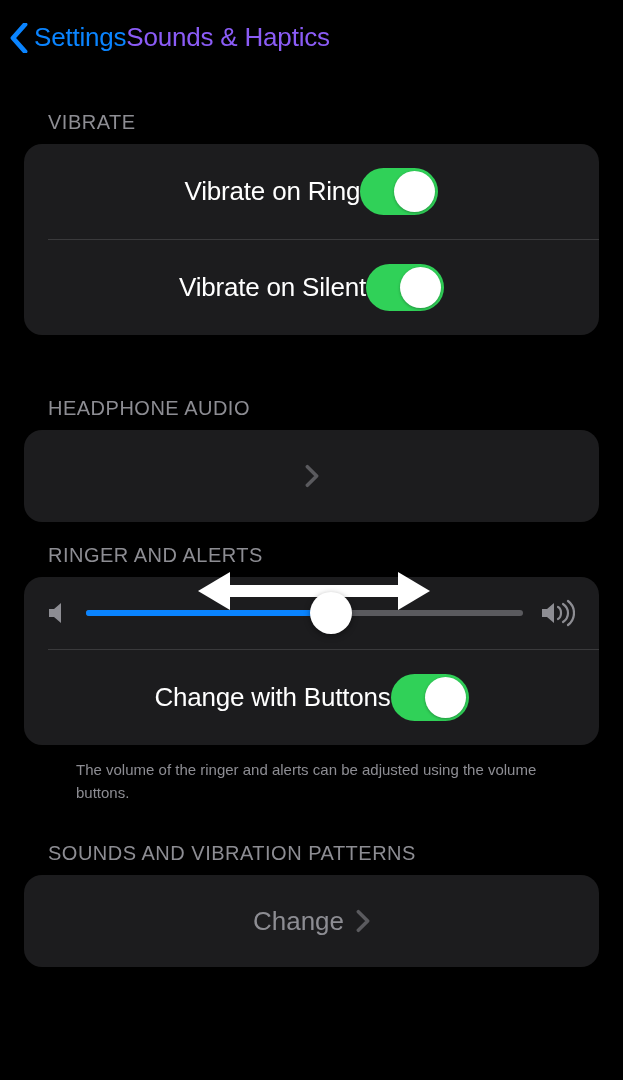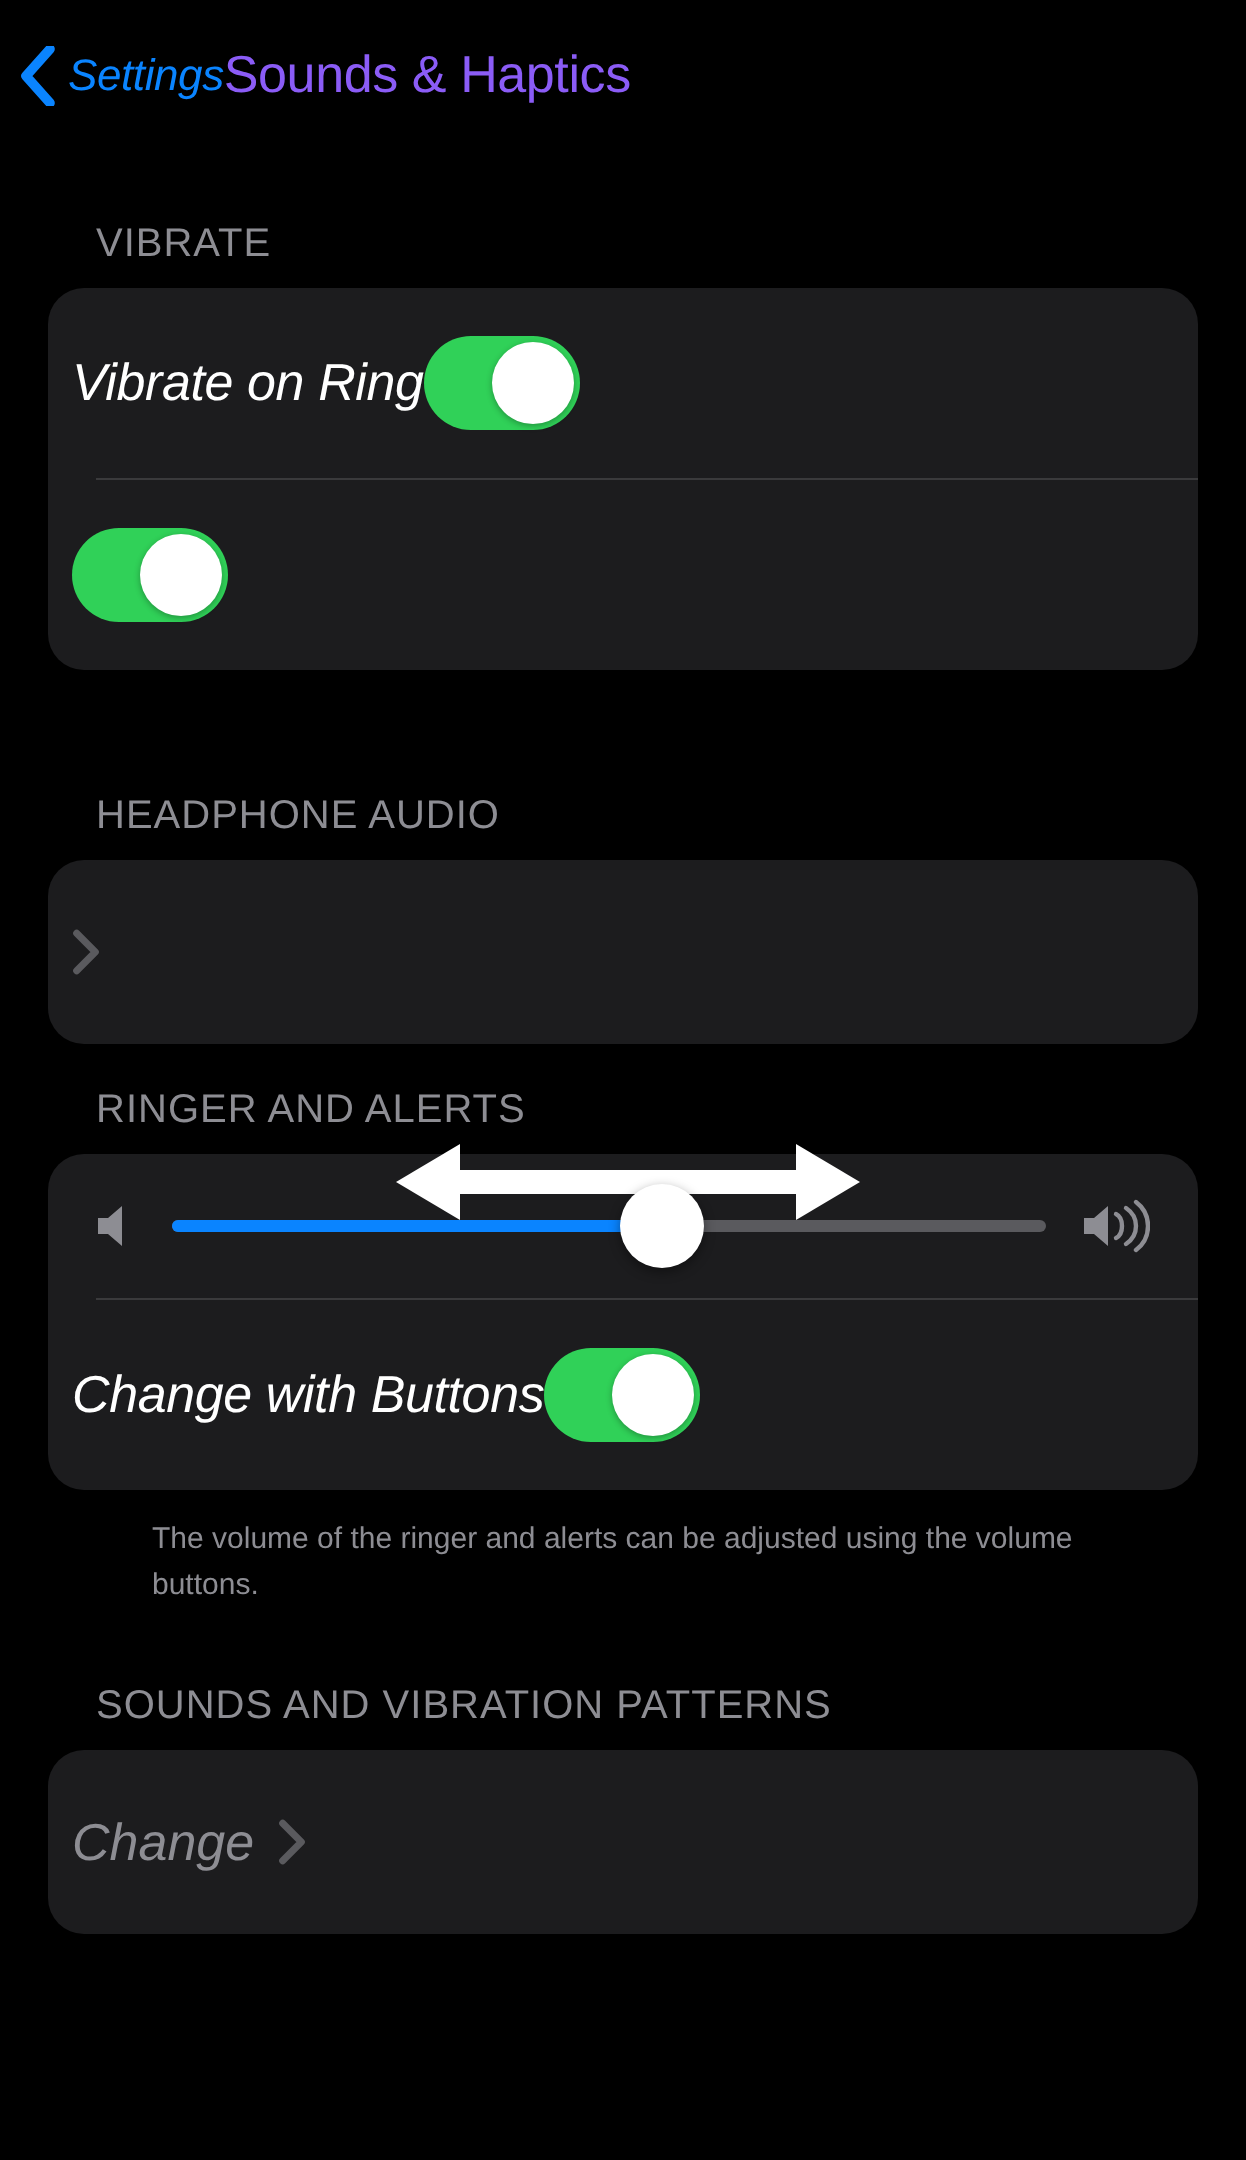--- a/index.html
+++ b/index.html
@@ -14,24 +14,23 @@
     }
     .nav {
       display: flex;
       align-items: center;
       padding: 22px 14px 22px 8px;
     }
     .back {
       display: flex;
       align-items: center;
       color: #0a84ff;
-      font-size: 22px;
+      font-size: 26px;
       font-weight: 400;
       letter-spacing: -0.2px;
-      font-style: italic;
     }
     .back svg { width: 22px; height: 30px; margin-right: 4px; }
     .title {
       margin-left: 0;
       font-size: 26px;
       font-weight: 400;
       letter-spacing: -0.2px;
       color: #8b5cf6;
     }
     .section-header {
@@ -48,24 +47,23 @@
     .sh-sounds { margin-top: 38px; }
     .group {
       background: #1c1c1e;
       margin: 0 24px;
       border-radius: 18px;
       overflow: hidden;
     }
     .row {
       display: flex;
       align-items: center;
-      justify-content: flex-start;
+      justify-content: center;
       padding: 24px 12px;
       min-height: 92px;
-      font-style: italic;
     }
     .row-label {
       font-size: 26px;
       font-weight: 400;
       color: #fff;
       letter-spacing: -0.2px;
     }
     .toggle {
       width: 78px;
       height: 47px;
@@ -153,20 +151,21 @@
 </div>
 
 <div class="section-header sh-vibrate">VIBRATE</div>
 <div class="group">
   <div class="row">
     <span class="row-label">Vibrate on Ring</span>
     <div class="toggle"></div>
   </div>
   <div class="divider"></div>
   <div class="row">
+    <span class="row-label">Vibrate on Silent</span>
     <div class="toggle"></div>
   </div>
 </div>
 
 <div class="section-header sh-headphone">HEADPHONE AUDIO</div>
 <div class="group">
   <div class="row">
     <span class="chevron">
       <svg viewBox="0 0 12 20" fill="none" stroke="currentColor" stroke-width="3" stroke-linecap="round" stroke-linejoin="round">
           <polyline points="2,2 10,10 2,18"></polyline>

